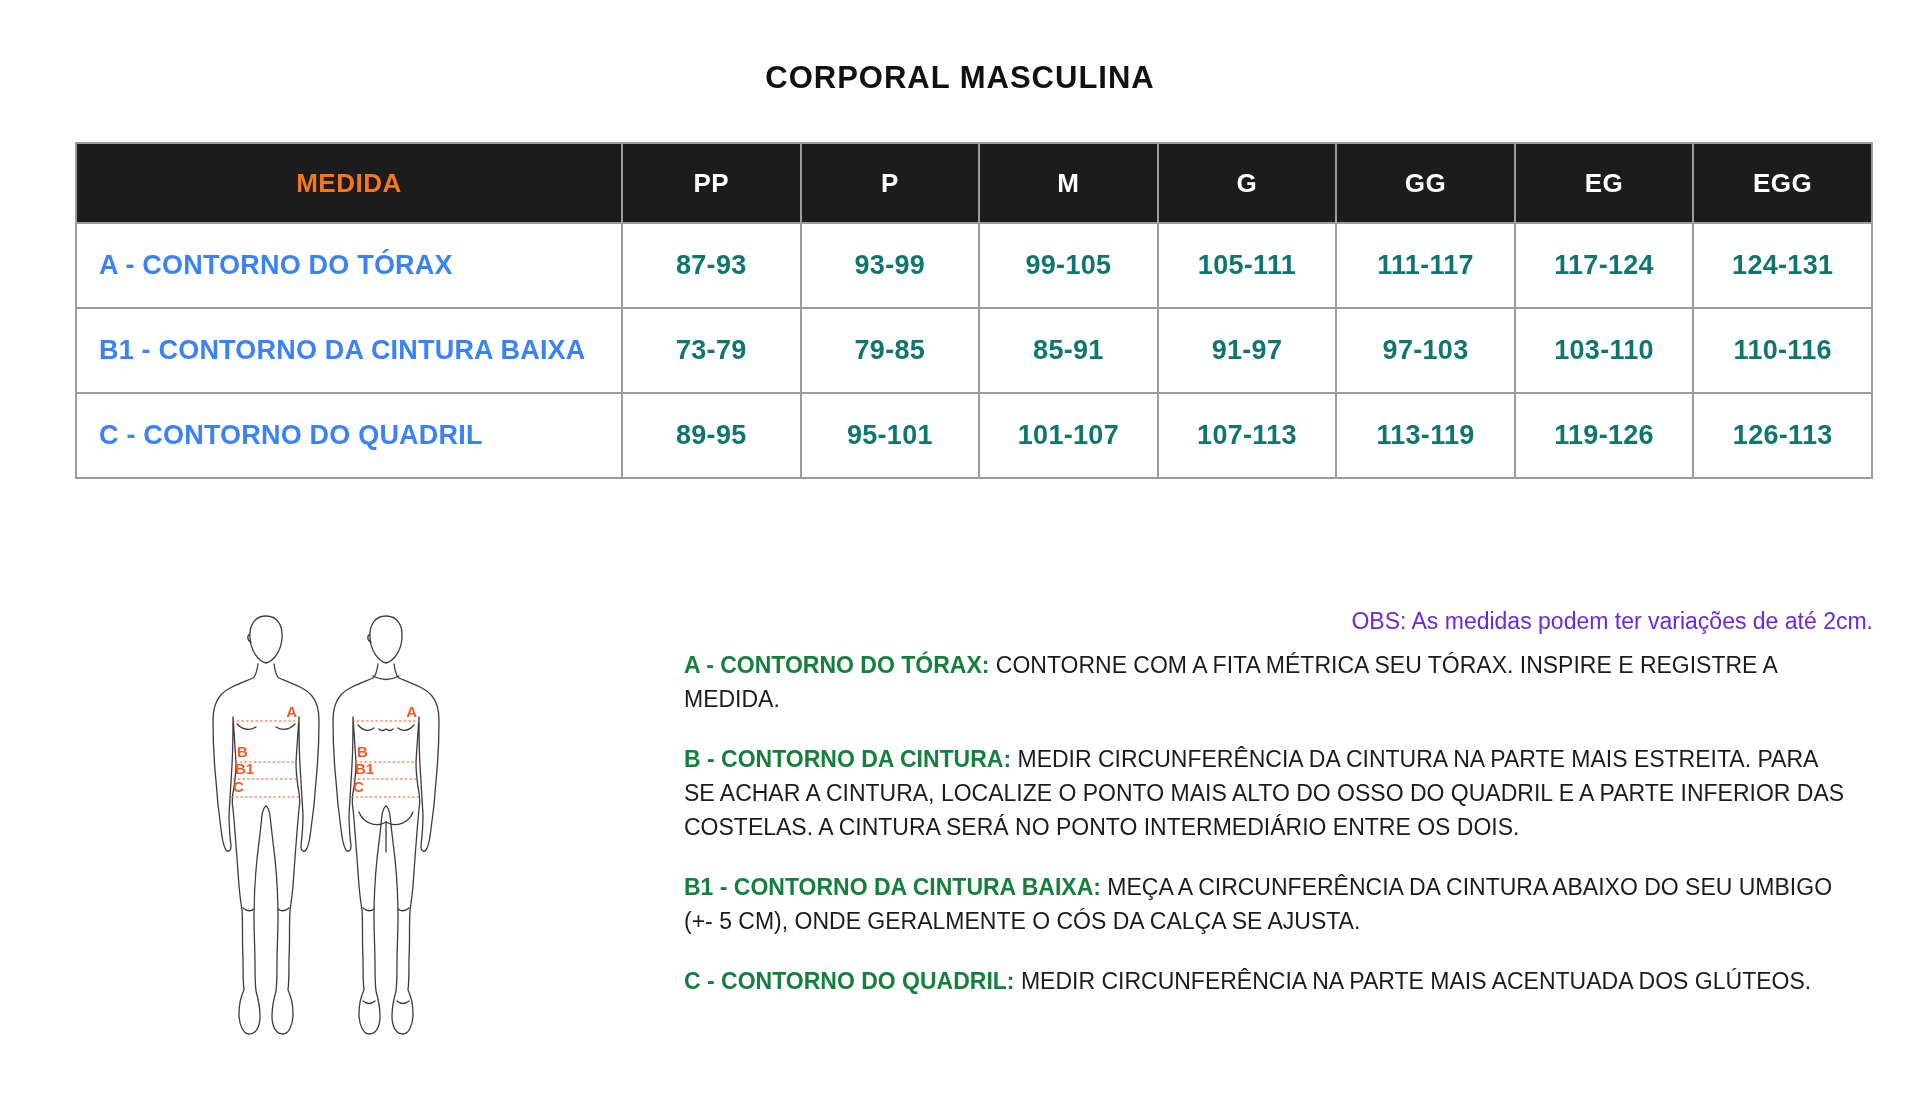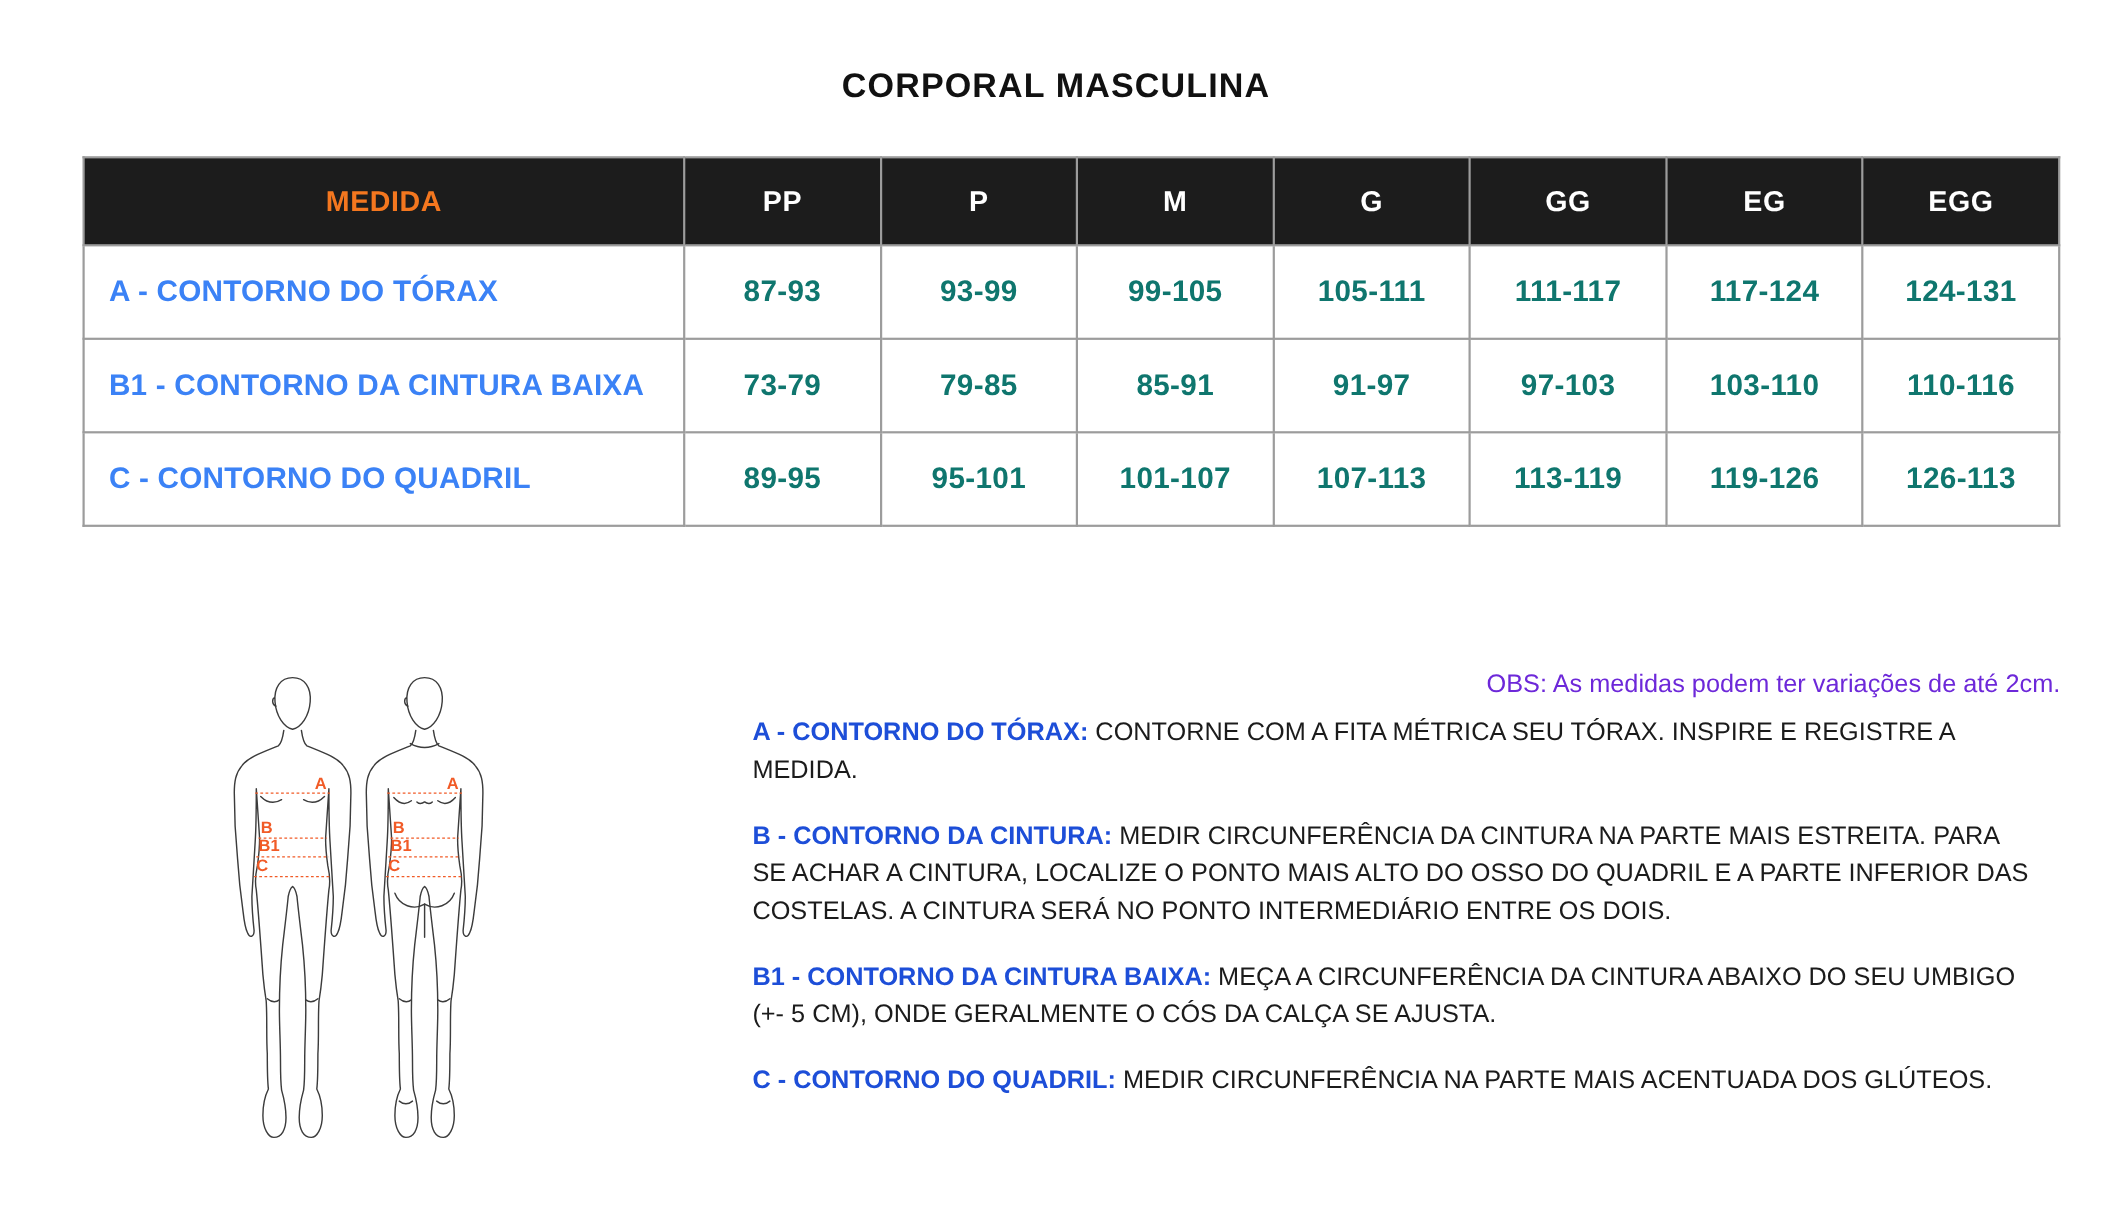--- a/index.html
+++ b/index.html
@@ -30,21 +30,21 @@
   .figures .outline{stroke:#3c3c3c;stroke-width:1.3;fill:none;
                     stroke-linecap:round;stroke-linejoin:round;}
   .figures .measure-line{stroke:#f15b27;stroke-width:1.2;fill:none;
                          stroke-dasharray:2.5 2.2;}
   .figures text{font-family:"Liberation Sans", sans-serif;font-size:15px;
                 font-weight:700;fill:#f15b27;}
 
   .instructions{position:absolute;left:684px;top:648px;width:1165px;
                 font-size:23px;line-height:34px;color:#1b1b1b;}
   .instructions p{margin:0 0 26px 0;}
-  .instructions strong{font-weight:700;color:#1d4ed8;}
+  .instructions strong{font-weight:700;color:#15803d;}
 </style>
 </head>
 <body>
 
 <div class="page">
 
   <h1 class="title">CORPORAL MASCULINA</h1>
 
   <table class="size-table">
     <colgroup>

